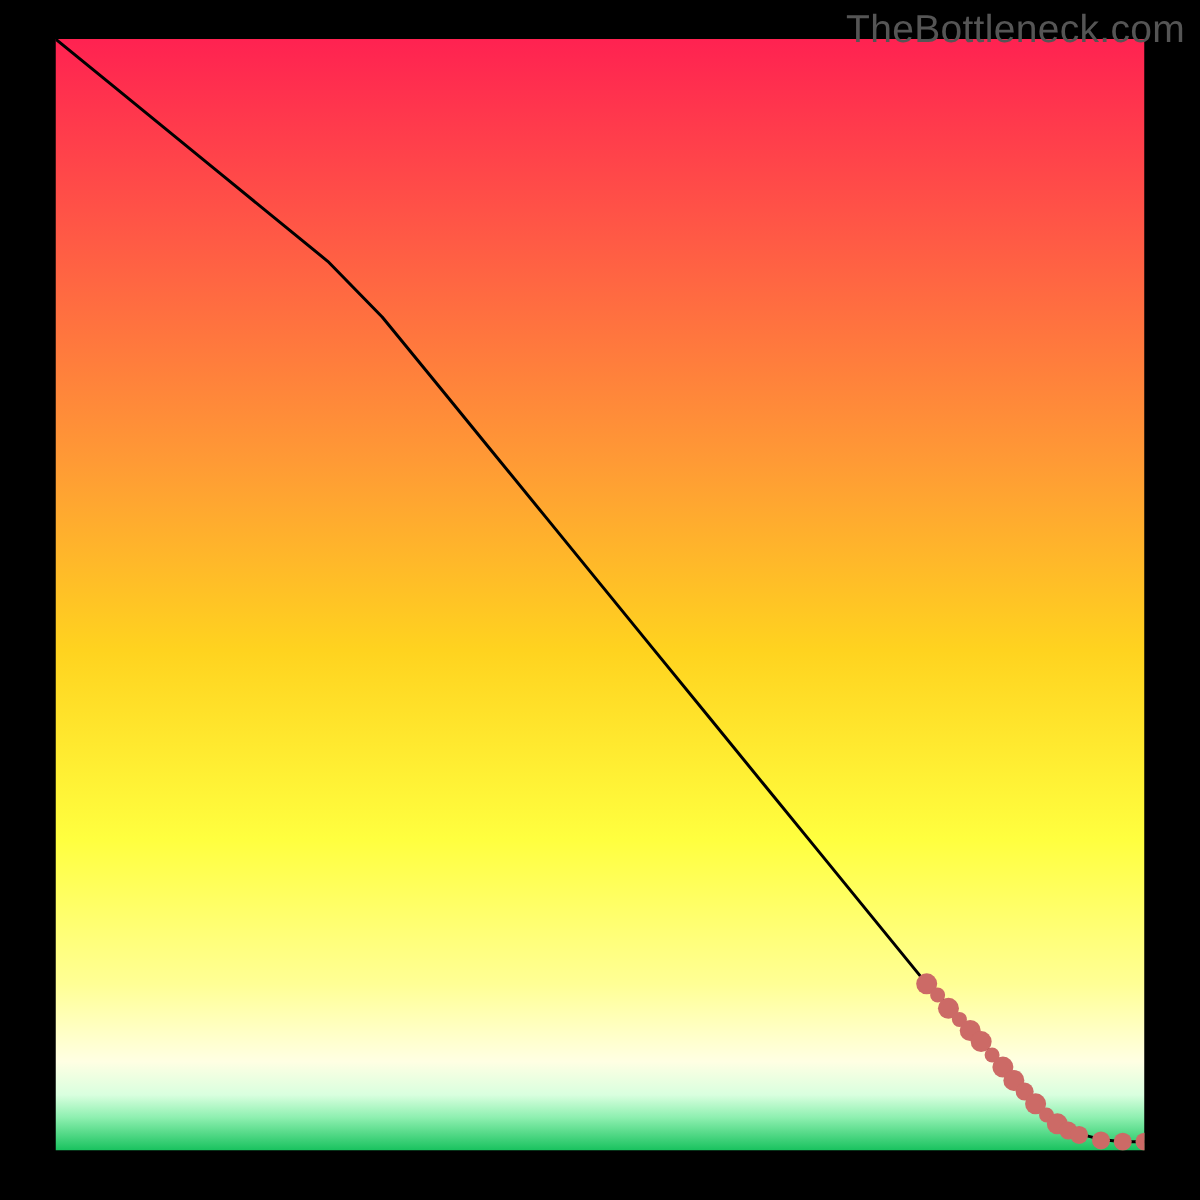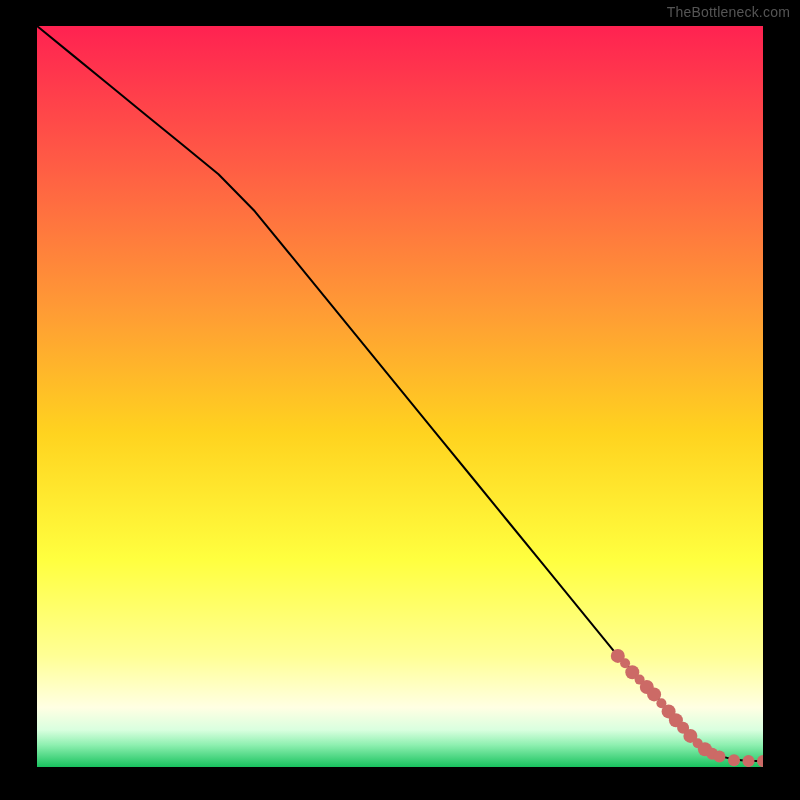--- a/index.html
+++ b/index.html
@@ -15,21 +15,21 @@
     position: relative;
     width: 800px;
     height: 800px;
     background: #000;
   }
   .watermark {
     position: absolute;
     top: 4px;
     right: 10px;
     color: #555;
-    font-size: 14px;
+    font-size: 26px;
     font-weight: 500;
     letter-spacing: 0.2px;
     z-index: 5;
   }
   .plot {
     position: absolute;
     left: 37px;
     top: 26px;
     width: 726px;
     height: 741px;

